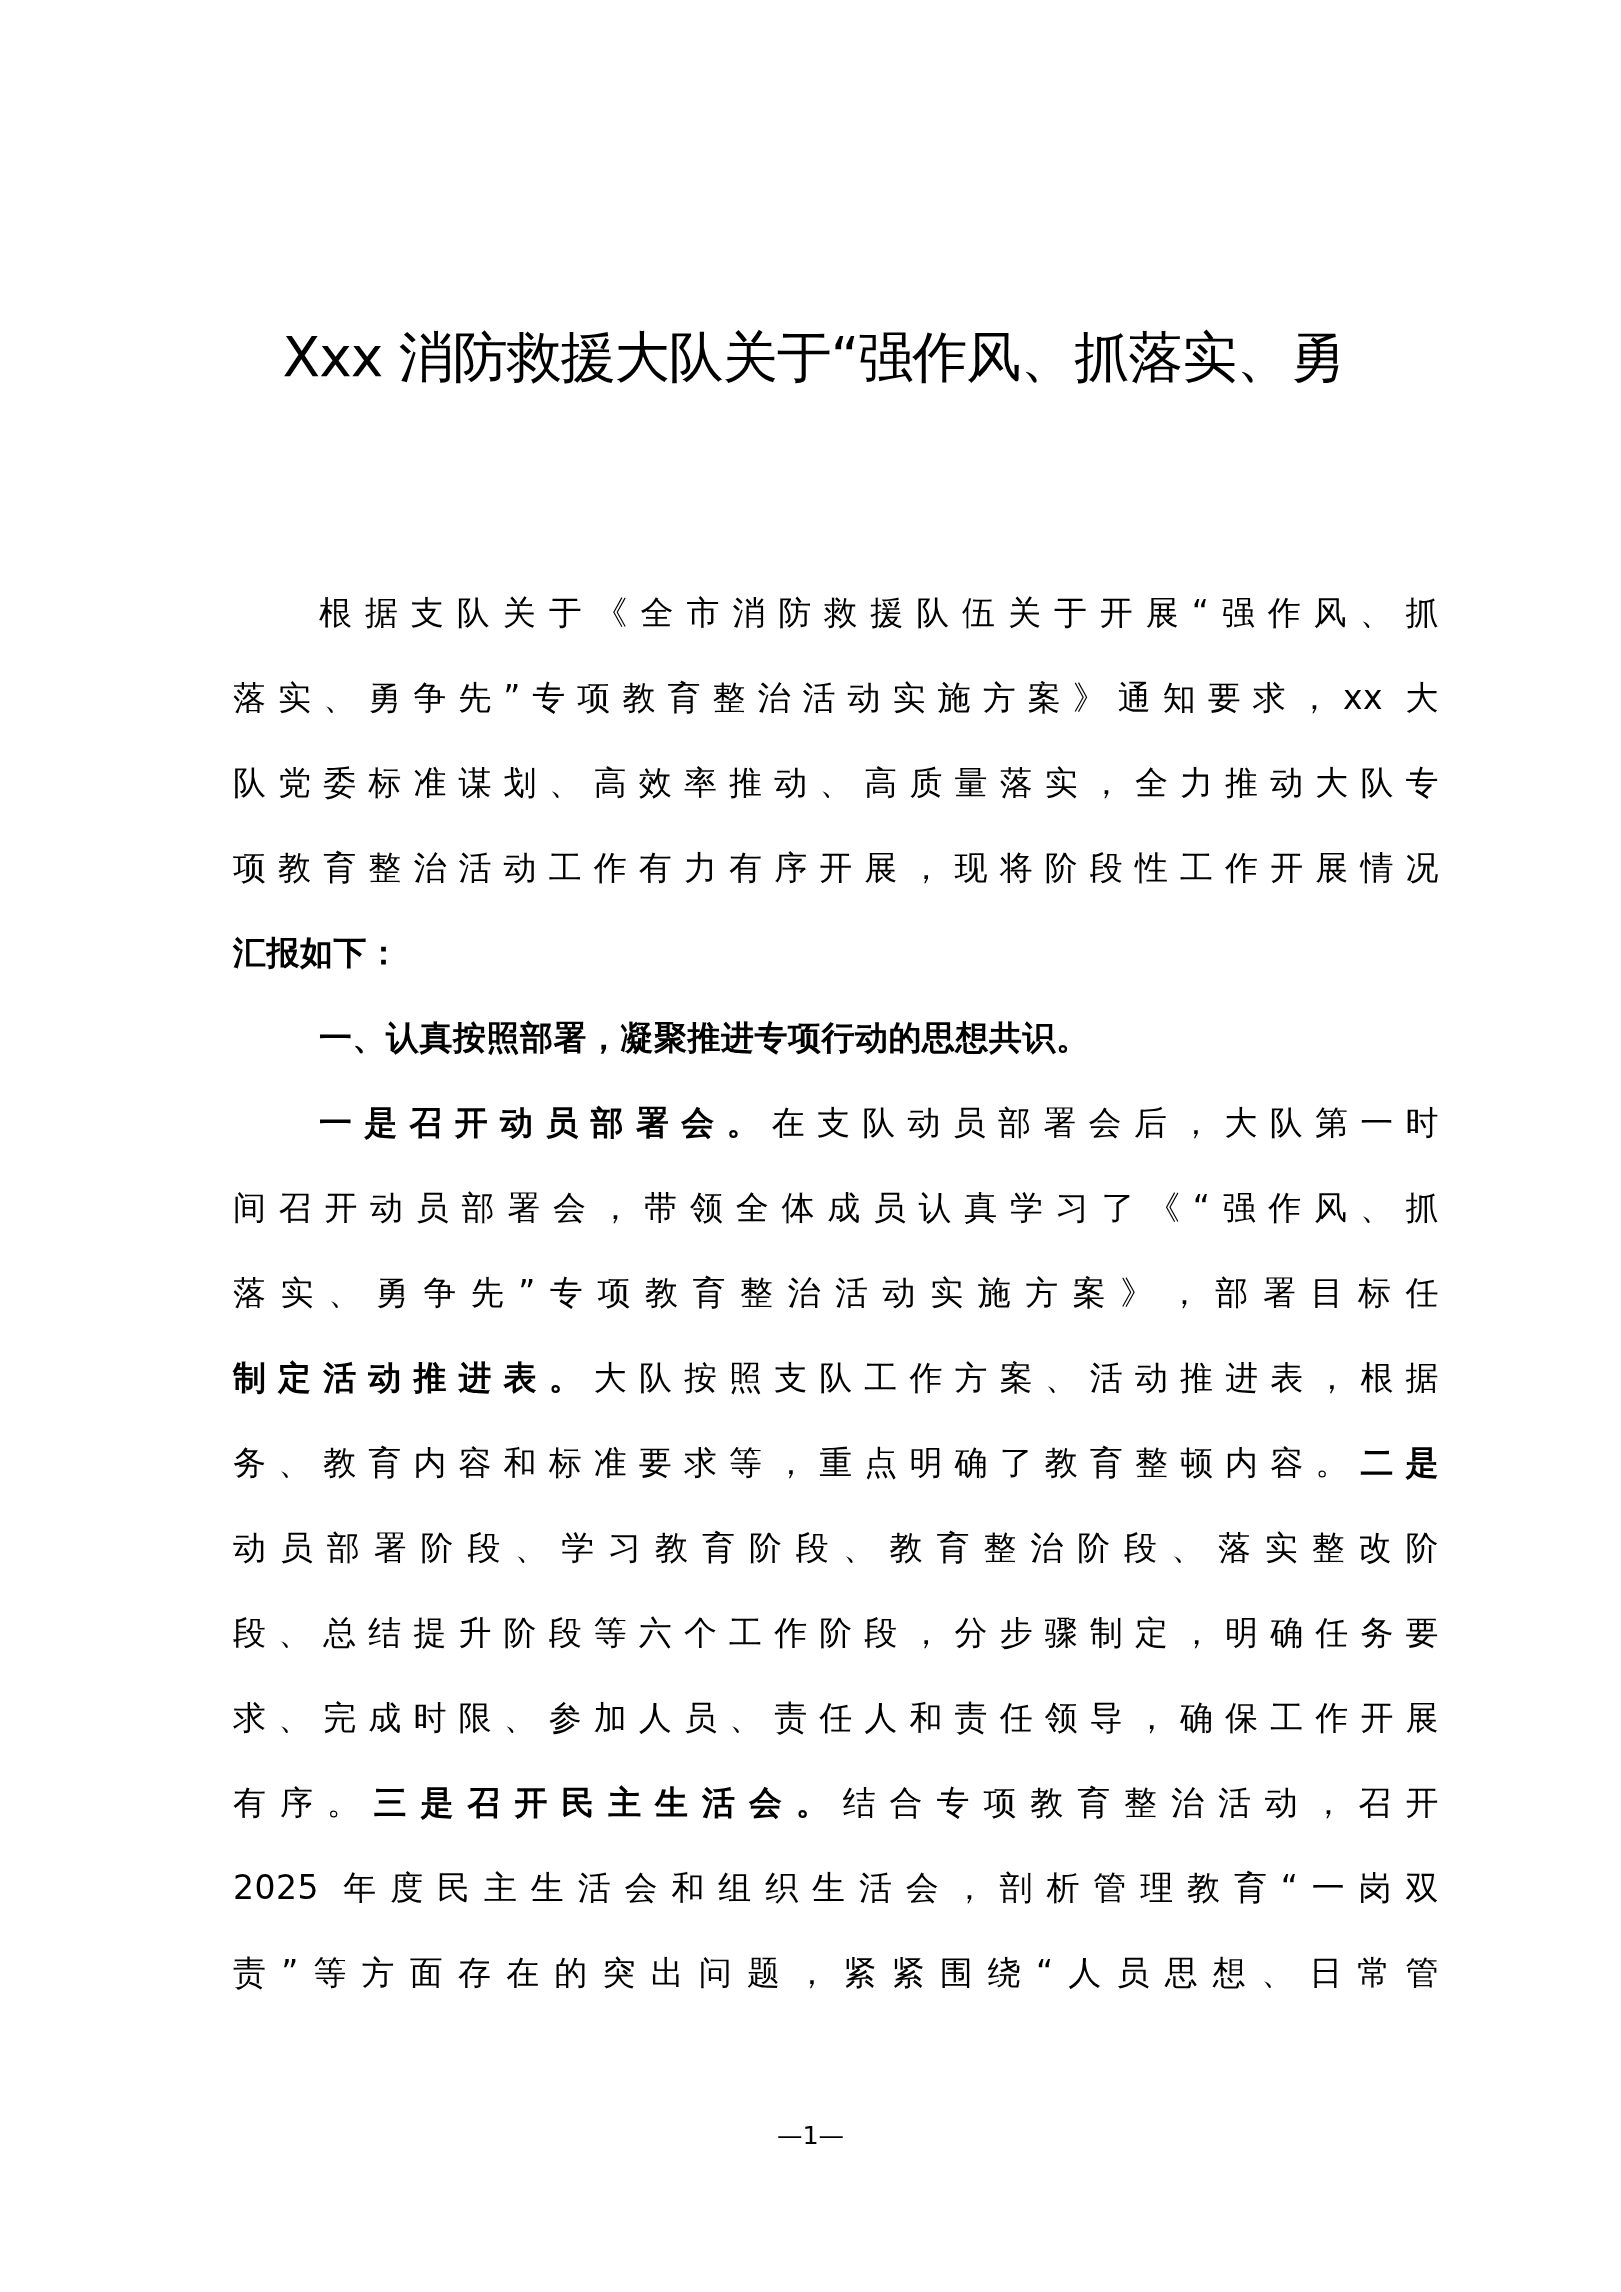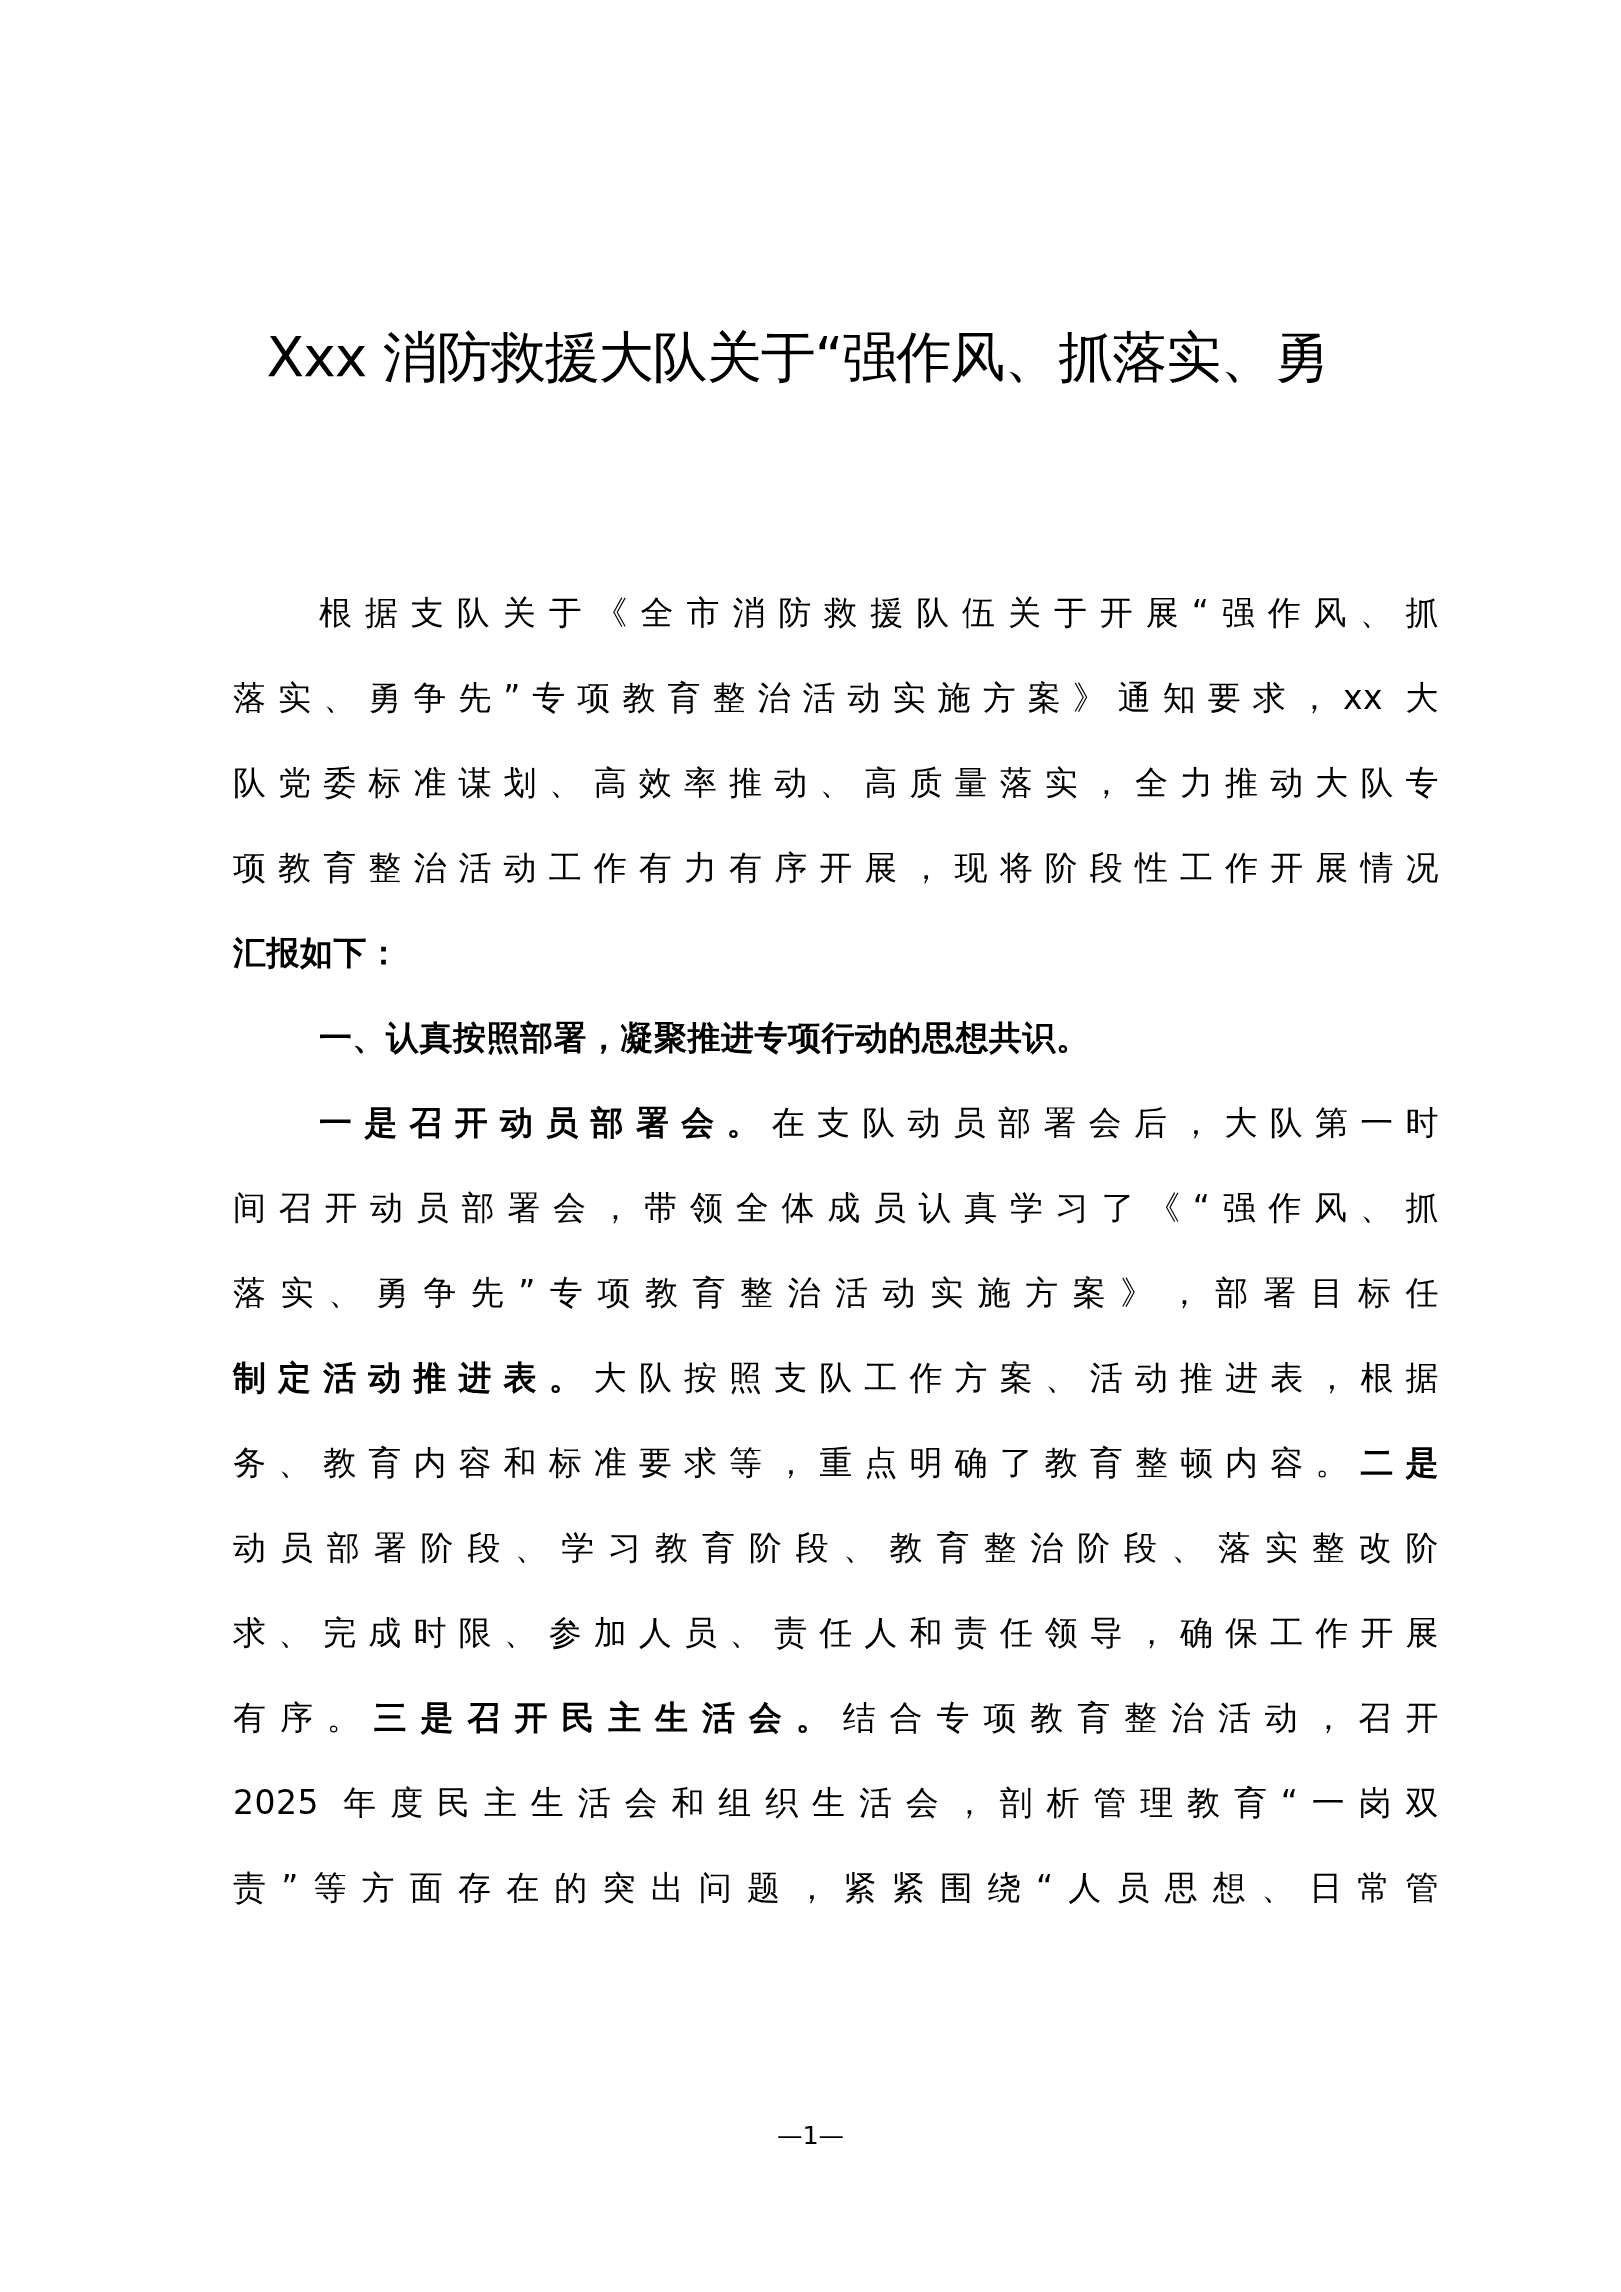--- a/index.html
+++ b/index.html
@@ -17,21 +17,21 @@
     }
     .page {
       position: absolute;
       left: 0; top: 0;
       width: 1621px;
       height: 2293px;
       background: #ffffff;
     }
     .title {
       position: absolute;
-      left: 180px;
+      left: 196px;
       width: 1235px;
       top: 316px;
       text-align: center;
       font-size: 55px;
       line-height: 82px;
       letter-spacing: -1px;
       font-weight: normal;
       margin: 0;
     }
     .title-line {
@@ -96,20 +96,21 @@
 
     <span class="line indent last">一、认真按照部署，凝聚推进专项行动的思想共识。</span>
 
     <div>
       <span class="line indent"><span class="bold">一是召开动员部署会。</span><span>在支队动员部署会后，大队第一时</span></span>
       <span class="line">间召开动员部署会，带领全体成员认真学习了《“强作风、抓</span>
       <span class="line">落实、勇争先”专项教育整治活动实施方案》，部署目标任</span>
       <span class="line"><span class="bold">制定活动推进表。</span><span>大队按照支队工作方案、活动推进表，根据</span></span>
       <span class="line"><span>务、教育内容和标准要求等，重点明确了教育整顿内容。</span><span class="bold">二是</span></span>
       <span class="line">动员部署阶段、学习教育阶段、教育整治阶段、落实整改阶</span>
+      <span class="line">段、总结提升阶段等六个工作阶段，分步骤制定，明确任务要</span>
       <span class="line">求、完成时限、参加人员、责任人和责任领导，确保工作开展</span>
       <span class="line"><span>有序。</span><span class="bold">三是召开民主生活会。</span><span>结合专项教育整治活动，召开</span></span>
       <span class="line">2025 年度民主生活会和组织生活会，剖析管理教育“一岗双</span>
       <span class="line">责”等方面存在的突出问题，紧紧围绕“人员思想、日常管</span>
     </div>
 
   </div>
 
   <div class="footer">—1—</div>
 

